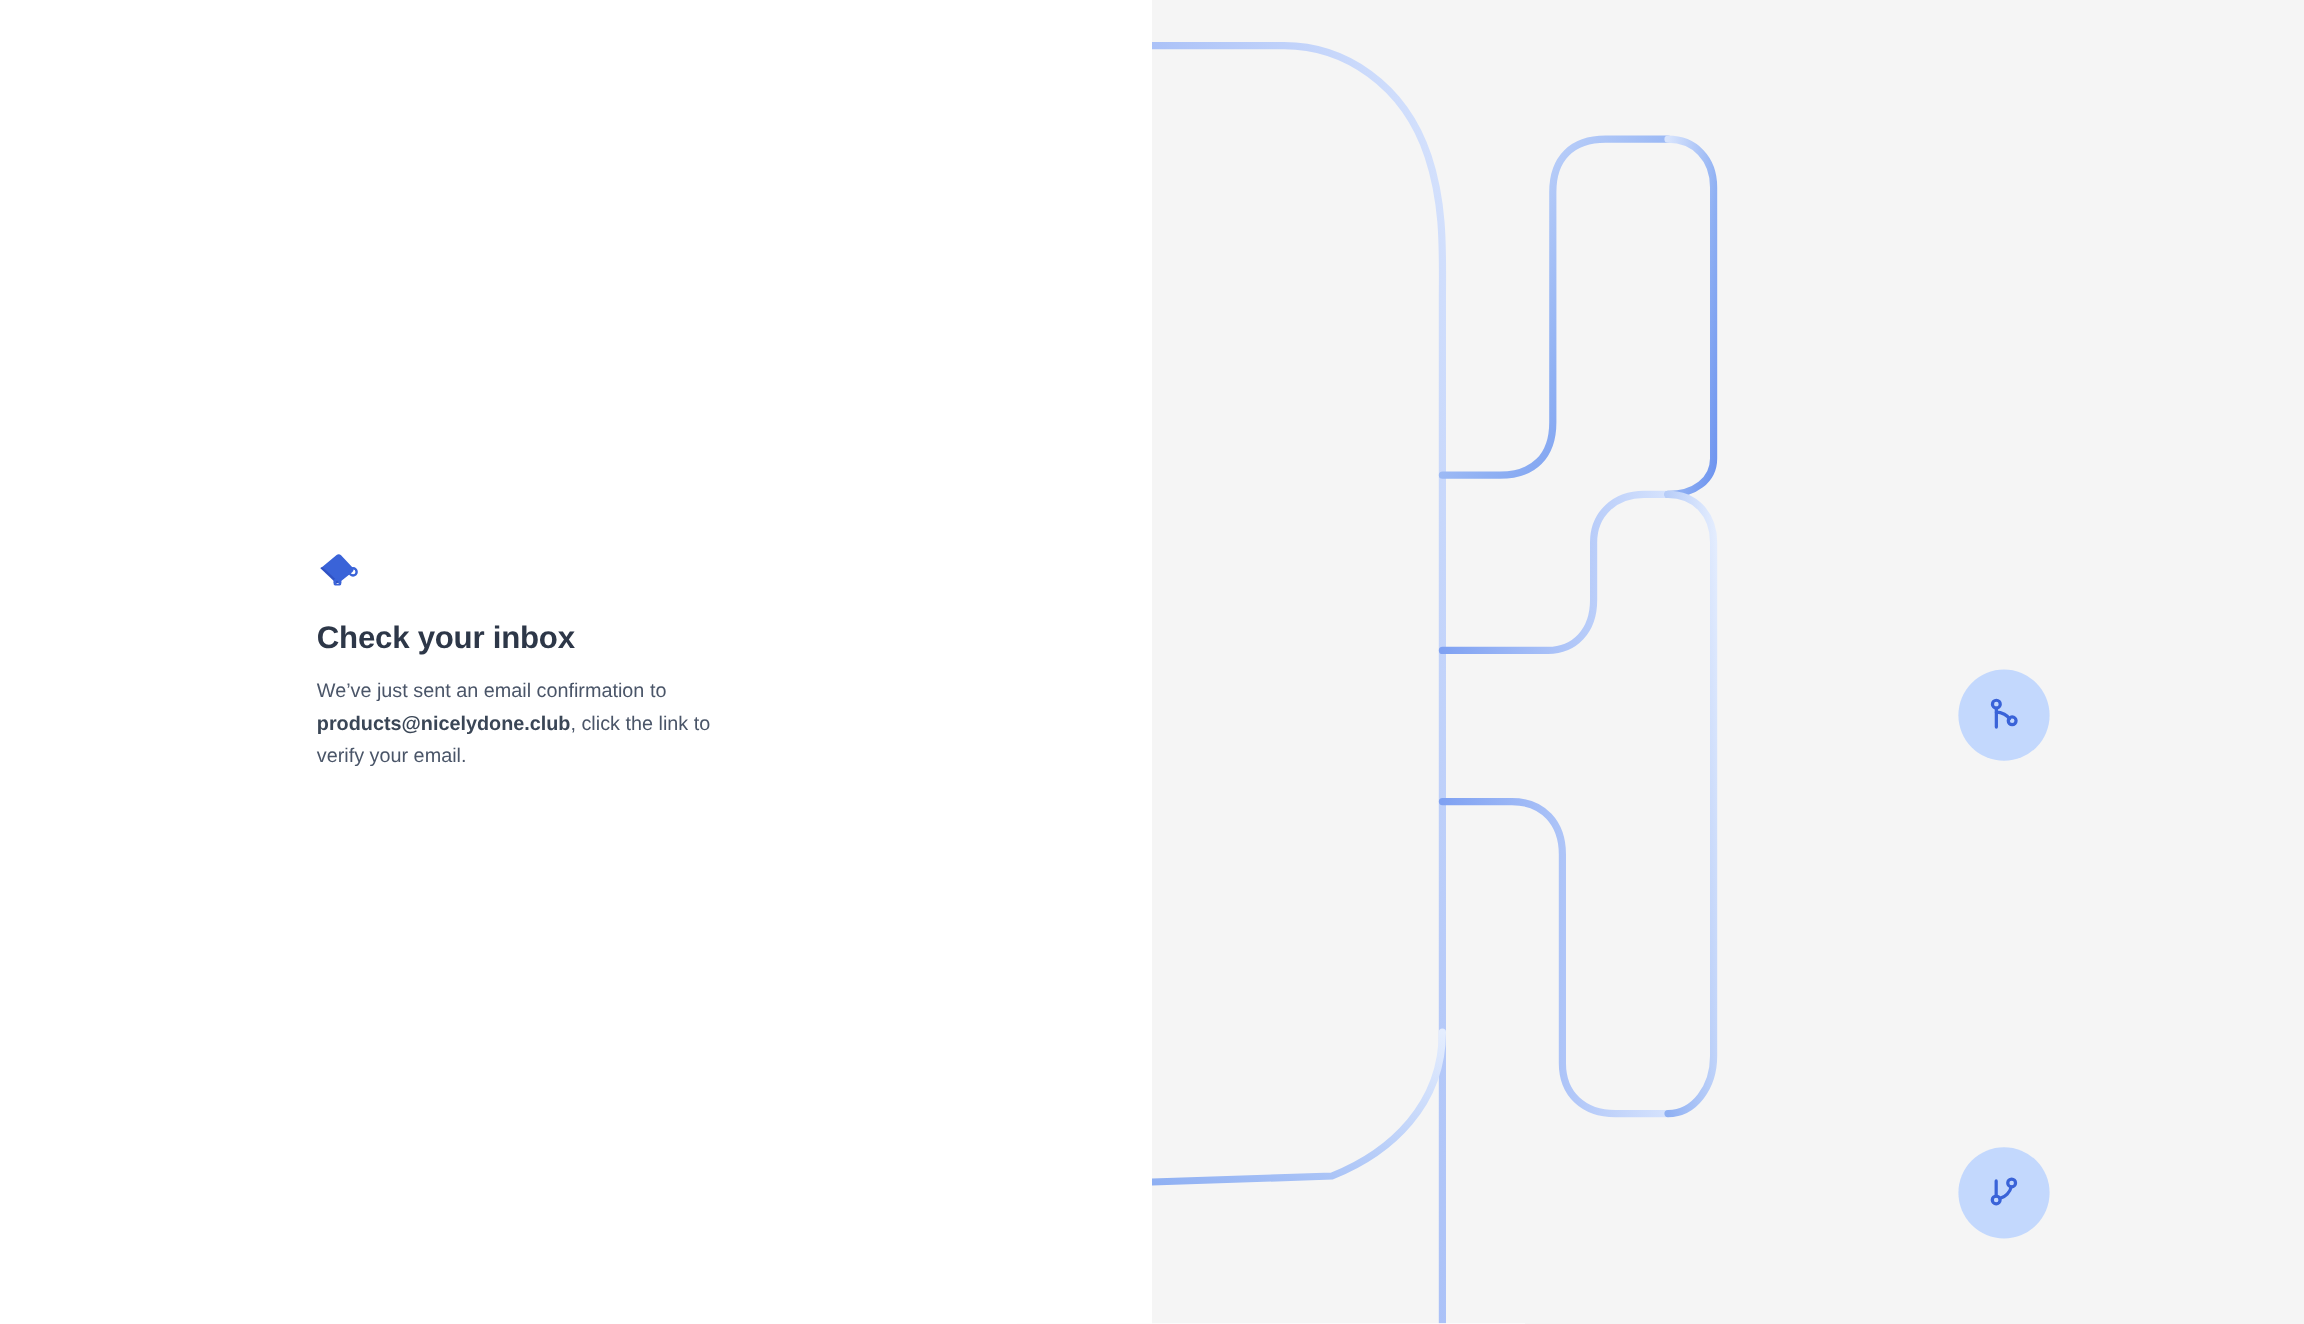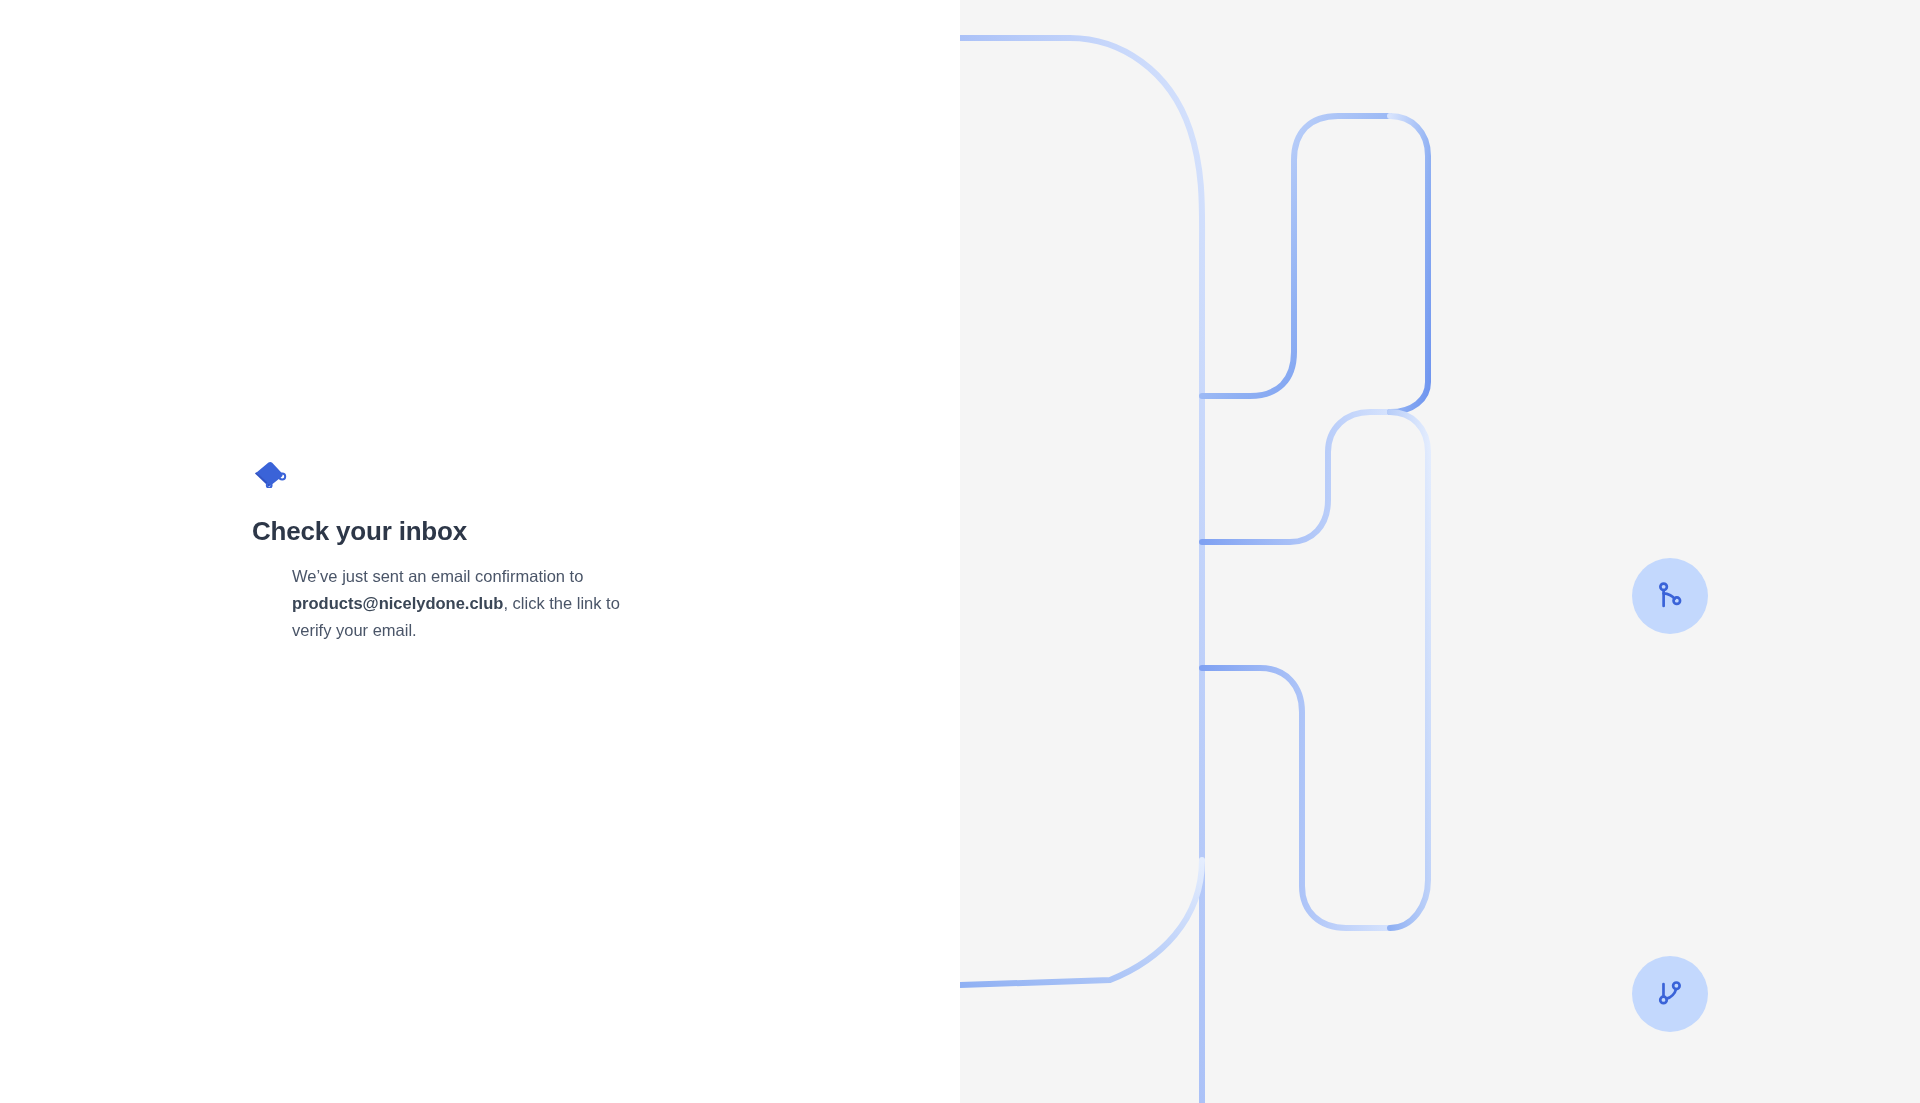--- a/index.html
+++ b/index.html
@@ -12,30 +12,30 @@
   .page { position:relative; width:1920px; height:1103px; display:flex; }
 
   
   .left-panel {
     position:relative;
     width:960px; height:1103px;
     background:#ffffff;
     flex:0 0 960px;
     display:flex; align-items:center;
   }
-  .content-block { position:absolute; left:252px; top:460px; width:430px; }
+  .content-block { position:absolute; left:264px; top:460px; width:430px; }
 
   .logo { width:36px; height:28px; display:block; margin-bottom:28px; }
 
   .headline {
     font-size:26px; font-weight:bold; color:#2d3748;
     letter-spacing:-0.2px; margin-bottom:16px; line-height:1.2;
   }
   .body-text {
-    font-size:16.5px; color:#4a5568; line-height:1.62; max-width:360px;margin-left:40px;
+    font-size:16.5px; color:#4a5568; line-height:1.62; max-width:360px;
   }
   .body-text .email { font-weight:bold; color:#3a4656; }
 
   
   .right-panel {
     position:relative;
     width:960px; height:1103px;
     background:#f5f5f5;
     flex:0 0 960px;
     overflow:hidden;

